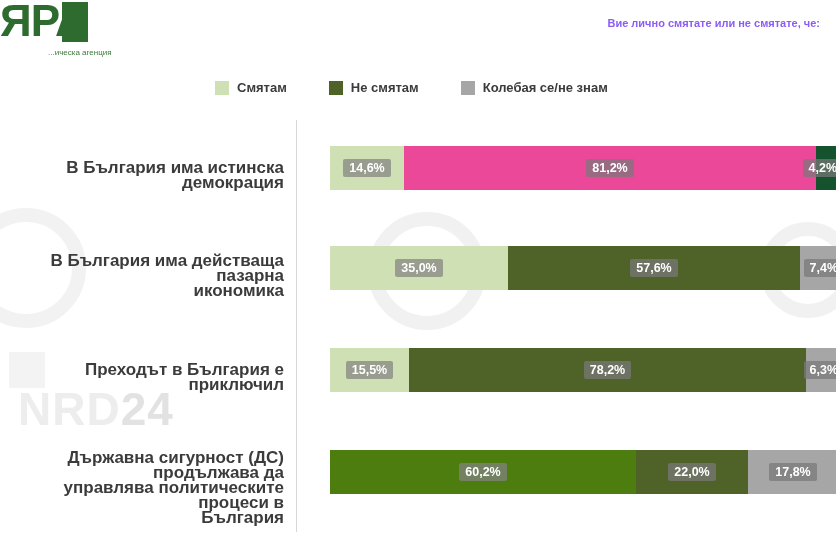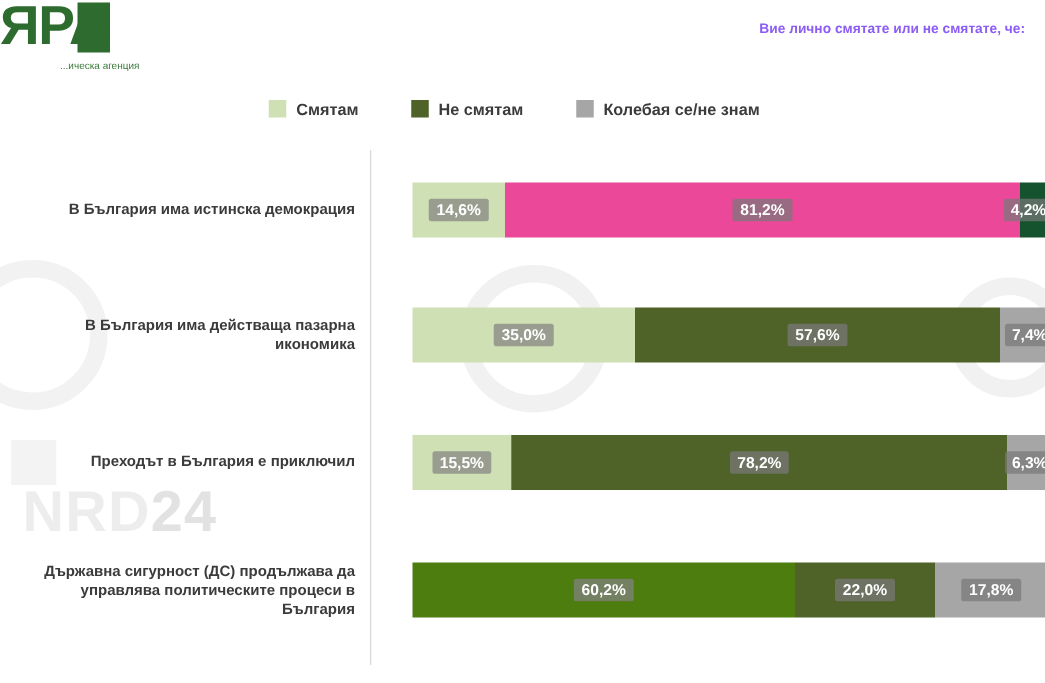--- a/index.html
+++ b/index.html
@@ -92,21 +92,21 @@
   .legend {
     position: absolute;
     left: 215px; top: 80px;
     display: flex;
     align-items: center;
     gap: 42px;
     font-size: 13px;
     color: #3b3b3b;
     font-weight: bold;
   }
-  .legend-item { display: flex; align-items: flex-start; gap: 8px; }
+  .legend-item { display: flex; align-items: center; gap: 8px; }
   .legend-swatch { width: 14px; height: 14px; display: inline-block; }
   .legend-label { font-weight: bold; }
 
   
   .plot {
     position: absolute;
     left: 0; top: 120px;
     width: 836px; height: 420px;
   }
   .axis-line {
@@ -119,21 +119,21 @@
     position: absolute;
     left: 0;
     width: 836px;
     height: 44px;
   }
   .row-label {
     position: absolute;
     right: 552px;   
     width: 270px;
     text-align: right;
-    font-size: 12px;
+    font-size: 17px;
     font-weight: bold;
     color: #3b3b3b;
     line-height: 15px;
   }
   .bars {
     position: absolute;
     left: 306px;
     top: 0;
     height: 44px;
     display: flex;

